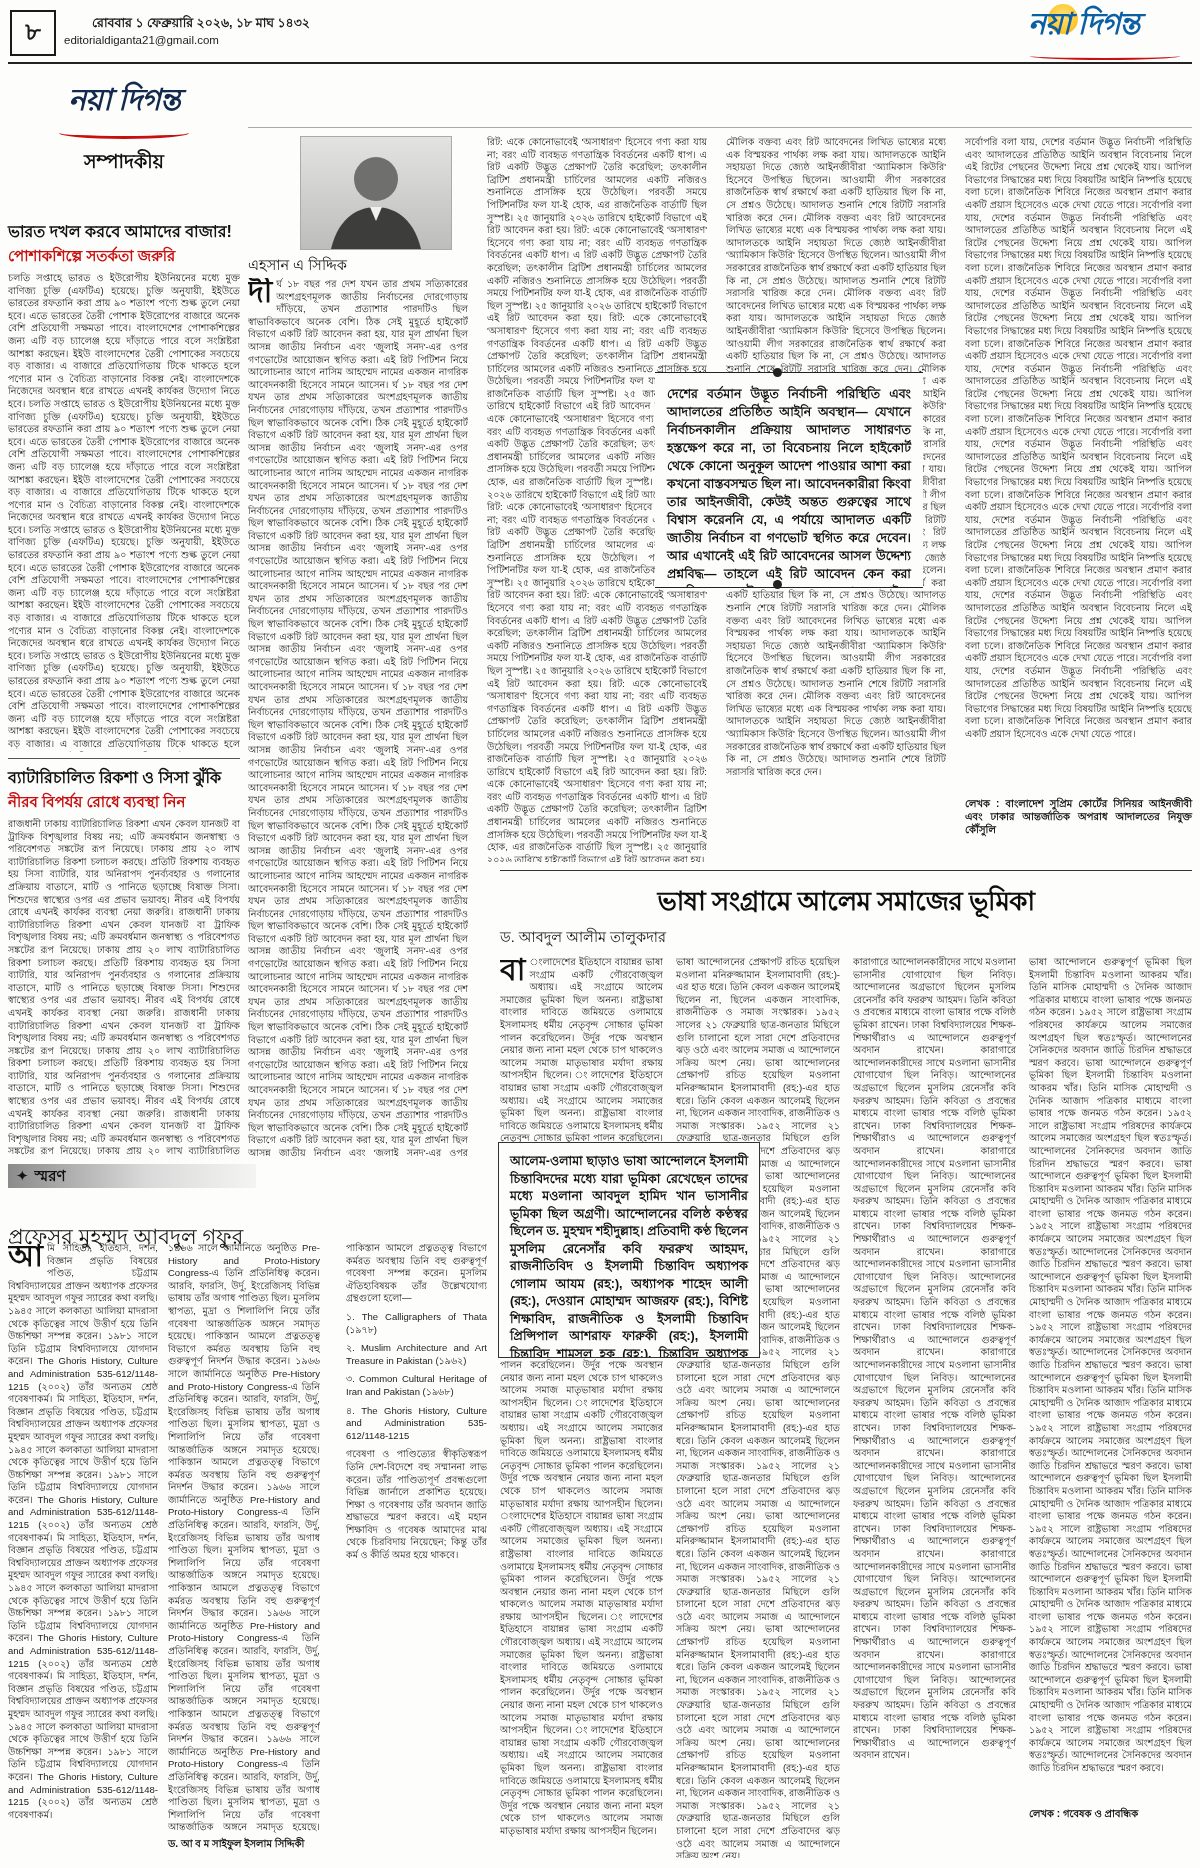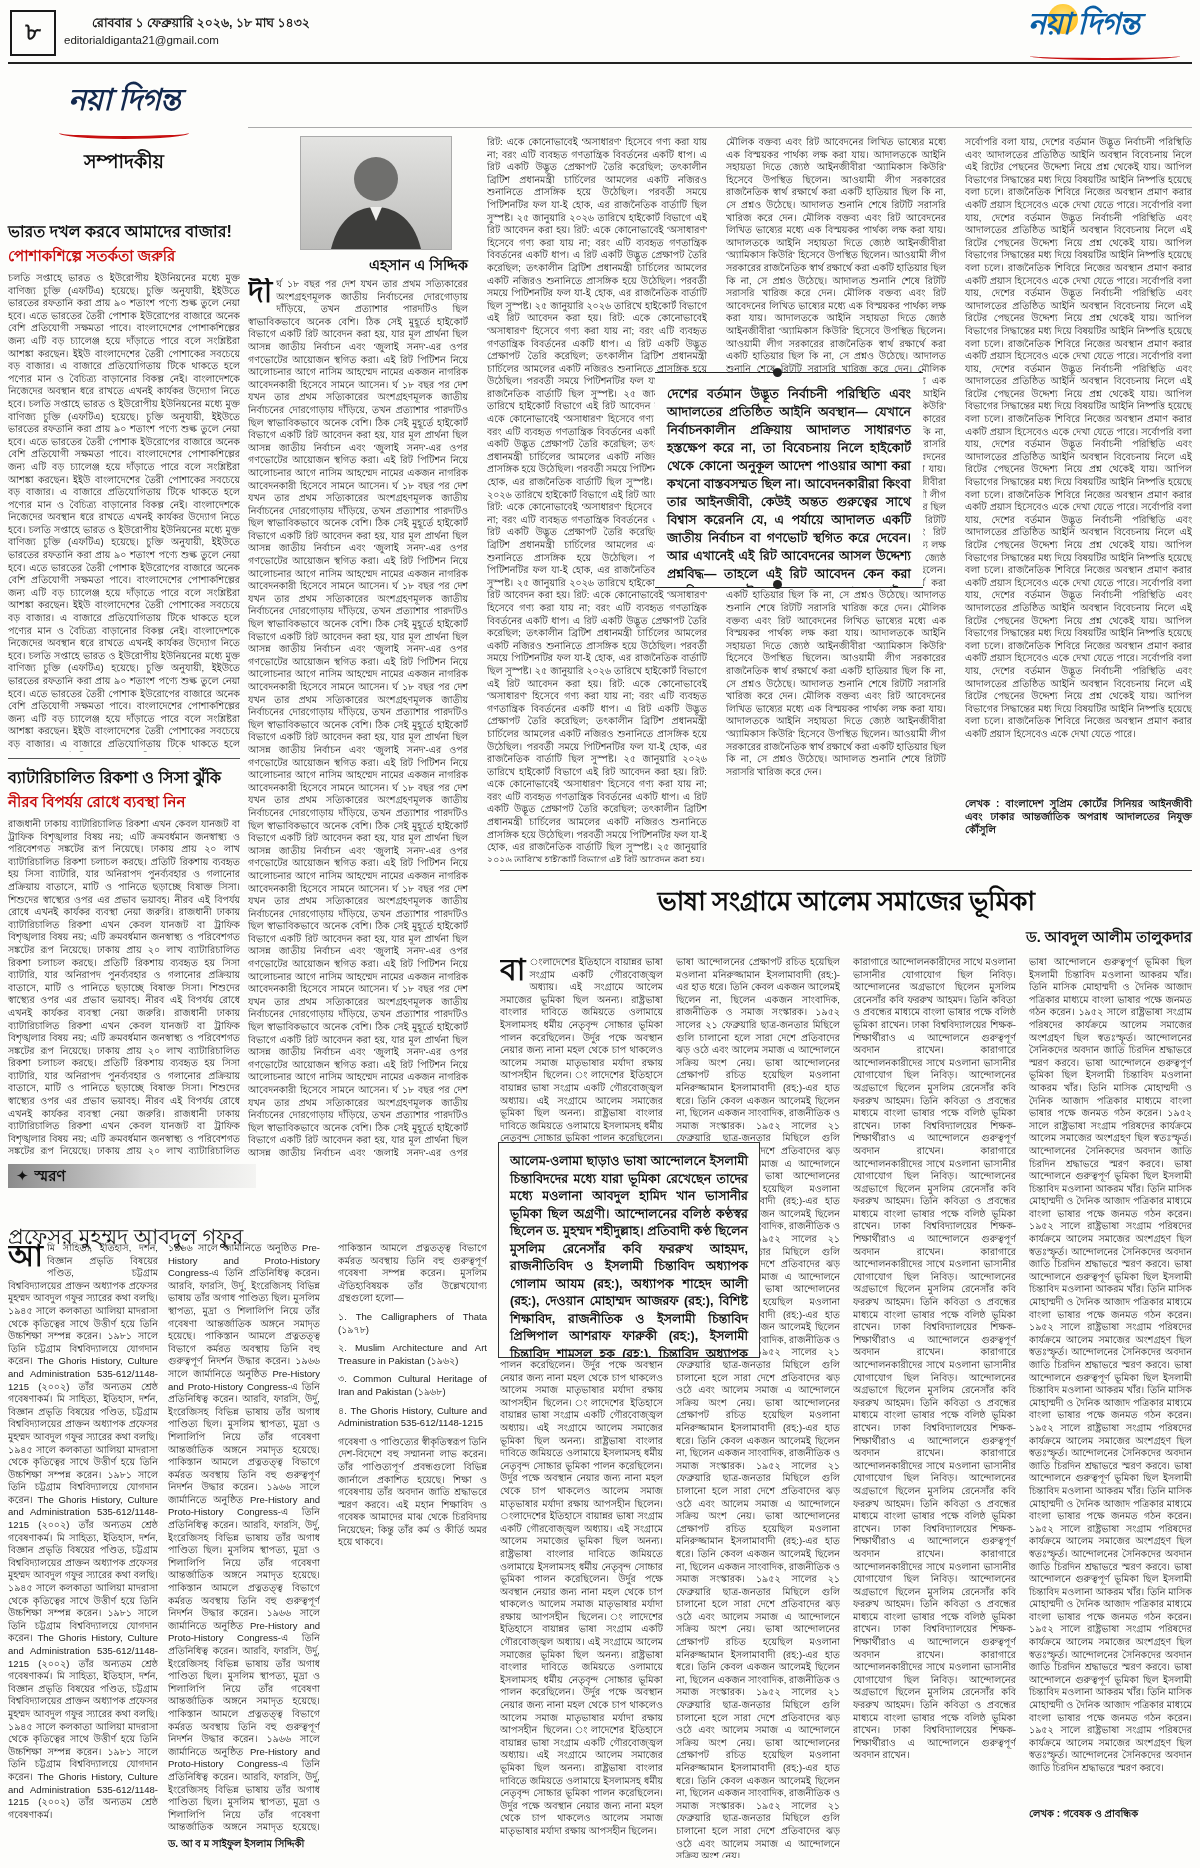--- a/index.html
+++ b/index.html
@@ -6,21 +6,21 @@
   .page{
     position:relative;width:1200px;height:1868px;margin:0 auto;
     background:#fdfdfb;color:#1a1a1a;overflow:hidden;
     font-family:"Liberation Sans","DejaVu Sans",sans-serif;
   }
   .abs{position:absolute;}
   .body-text{
     font-size:9.5px;line-height:12.6px;text-align:justify;color:#222;
     overflow:hidden;word-break:break-word;
   }
-  .body-text p{margin:0 0 6px 8px;}
+  .body-text p{margin:0 0 6px 16px;}
   .dropcap{
     float:left;font-weight:bold;font-size:30px;line-height:28px;
     padding:0 4px 0 0;color:#111;
   }
   .heading-black{font-weight:bold;color:#111;}
   .heading-red{font-weight:bold;color:#c81010;}
   .hr{background:#222;height:1px;}
   .folio-box{
     width:42px;height:42px;border:2px solid #1a1a1a;
     display:flex;align-items:center;justify-content:center;
@@ -60,21 +60,21 @@
   }
   .quote-dot{
     position:absolute;left:50%;width:9px;height:9px;margin-left:-4px;
     background:#222;border-radius:50%;
   }
   .quote-box{
     background:#fdfdfb;border:1.5px solid #333;
     font-weight:bold;font-size:12.5px;line-height:17.5px;text-align:justify;
     padding:10px 11px;color:#111;overflow:hidden;
   }
-  .byline{font-weight:bold;font-size:14.5px;text-align:right;color:#111;}
+  .byline{font-weight:normal;font-size:14.5px;text-align:left;color:#111;}
   .credit{
     font-weight:bold;font-size:10px;line-height:13px;color:#111;
     background:#fdfdfb;text-align:justify;padding-top:3px;
   }
   .headline-main{
     font-size:29px;line-height:38px;font-weight:bold;color:#0d0d0d;
     text-align:center;letter-spacing:-0.5px;
   }
   .headline-lang{
     font-size:26px;line-height:34px;font-weight:bold;color:#0d0d0d;

